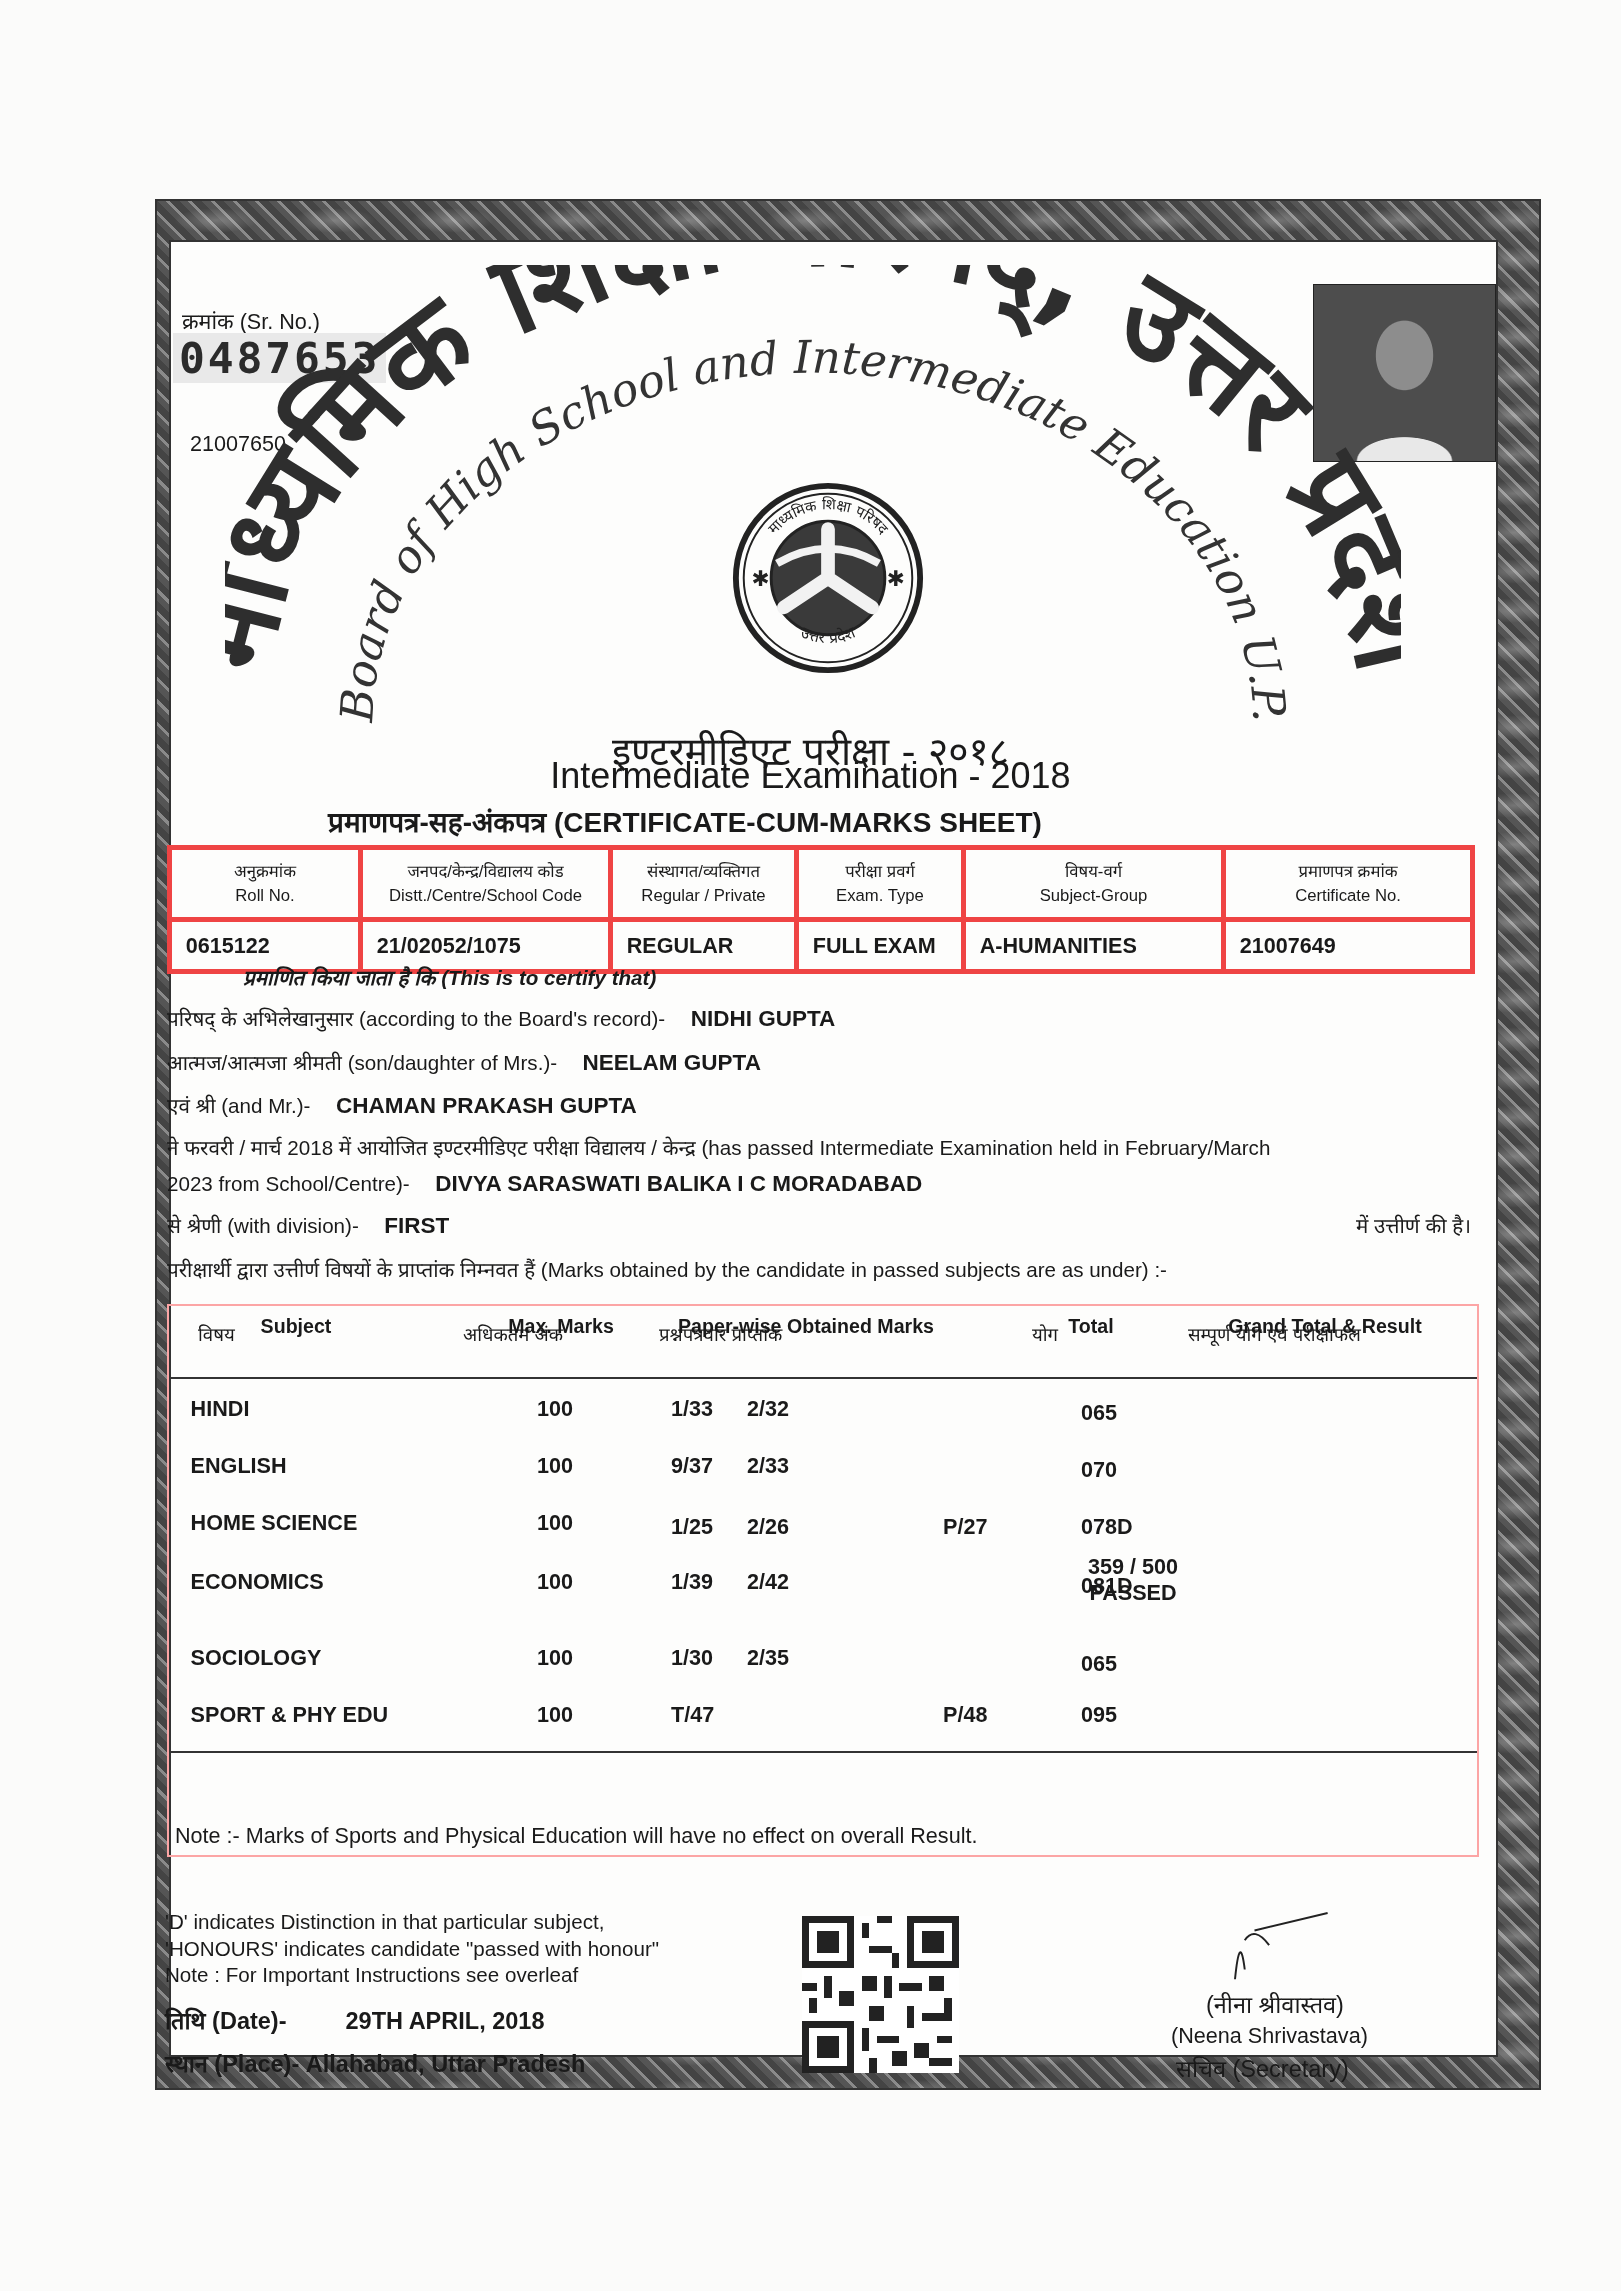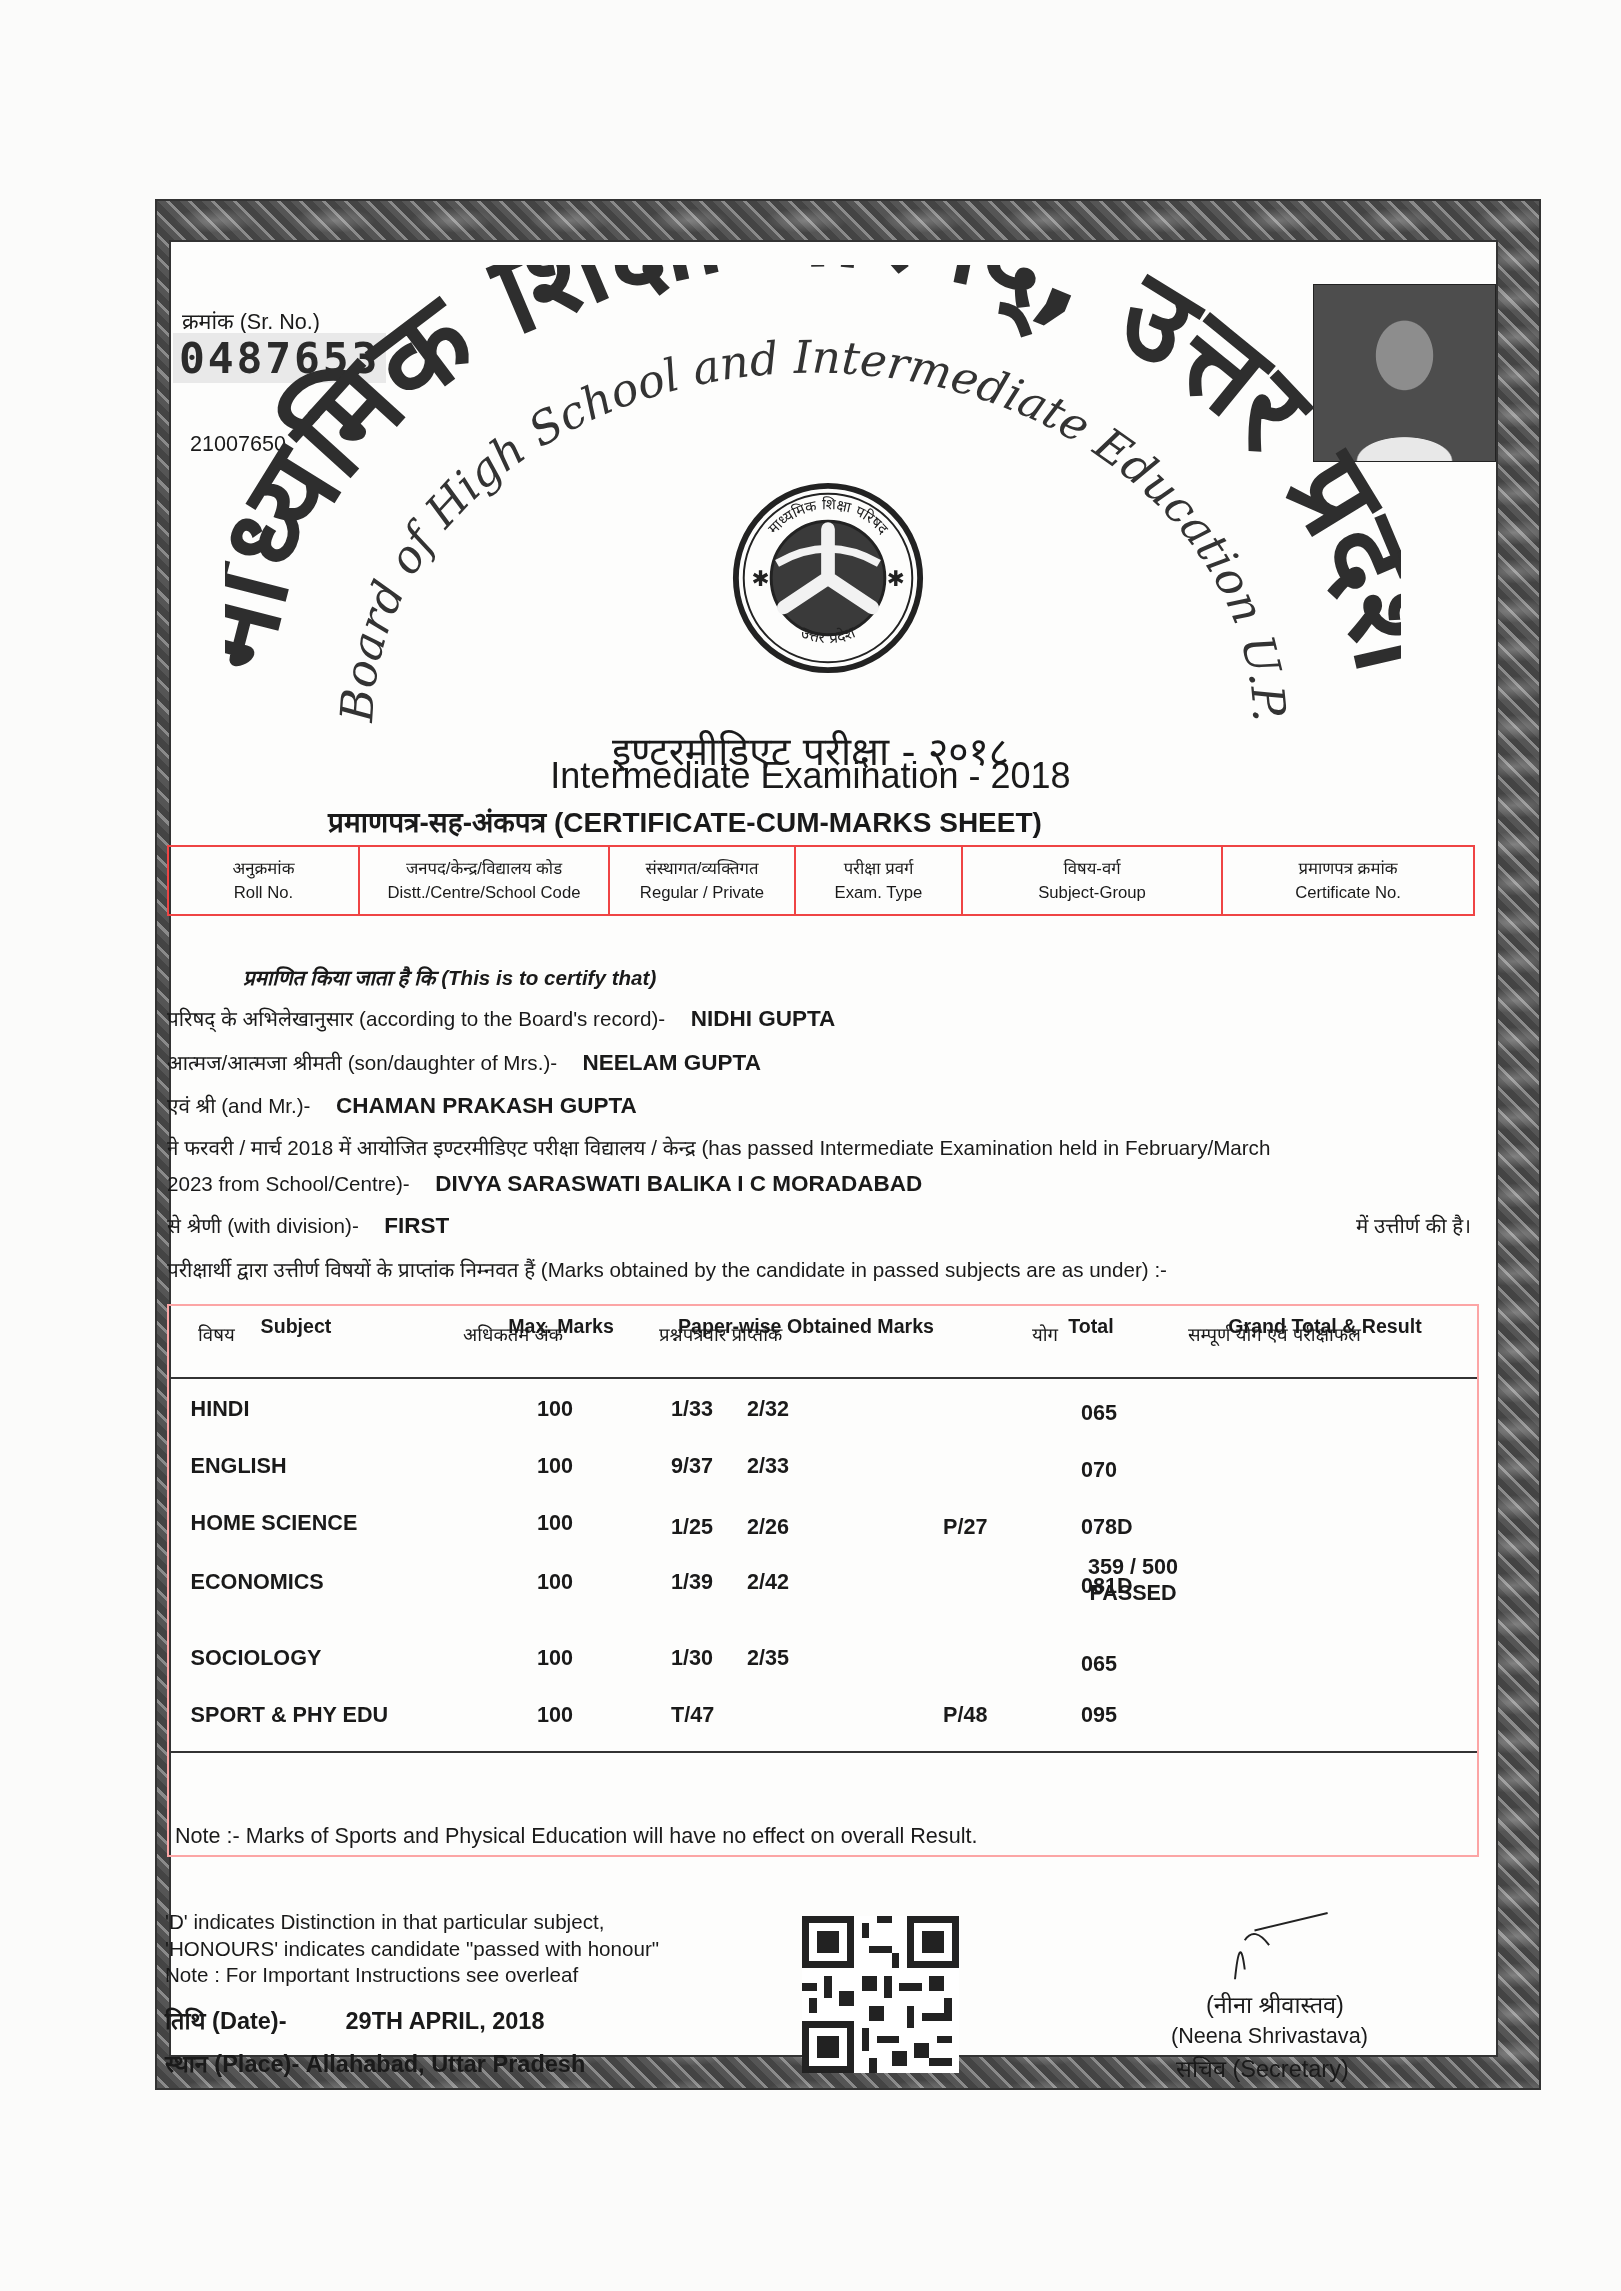--- a/index.html
+++ b/index.html
@@ -35,21 +35,21 @@
            radial-gradient(ellipse 78px 39px at 50% 100%, #e8e8e8 60%, transparent 62%),
            #4d4d4d; border:1px solid #222; }
   .board-hi { left:225px; top:265px; width:1176px; height:470px; }
   .board-hi svg { width:100%; height:100%; }
   .emblem { left:730px; top:480px; width:196px; height:196px; }
   .title-hi { left:0; width:1621px; top:725px; text-align:center; font-size:39px; font-family:"DejaVu Sans", sans-serif; }
   .title-en { left:0; width:1621px; top:750px; text-align:center; font-size:36px; font-weight:normal; margin-top:0; }
   .title-sub { left:328px; top:802px; font-size:28px; font-weight:bold; }
 
   table.info { position:absolute; left:167px; top:845px; width:1308px; border-collapse:collapse; font-size:18.6px; }
-  table.info td { border:2px solid #ef4444; text-align:center; padding:2px 3.9px; }
+  table.info td { border:5px solid #ef4444; text-align:center; padding:2px 3.9px; }
   table.info tr.head td { height:63px; font-size:16.7px; line-height:23.5px; }
   table.info tr.vals td { height:43px; font-size:21.6px; font-weight:bold; text-align:left; padding-left:13.7px; }
 
   .cert-line { left:243px; top:963px; font-size:20.6px; font-style:italic; font-weight:bold; }
   .row { position:absolute; left:167px; font-size:20.6px; }
   .row b { font-size:22.5px; margin-left:25.5px; }
   .r1 { top:1004px; } .r2 { top:1048px; } .r3 { top:1091px; }
   .r4 { top:1133px; width:1308px; white-space:nowrap; font-size:20.6px; }
   .r5 { top:1171px; } .r6 { top:1211px; width:1304px; } .r7 { top:1255px; }
   .r6 .pass { position:absolute; right:0; top:0; }
@@ -153,20 +153,28 @@
           <div>Exam. Type</div>
         </td>
     <td>
           <div>विषय-वर्ग</div>
           <div>Subject-Group</div>
         </td>
     <td>
           <div>प्रमाणपत्र क्रमांक</div>
           <div>Certificate No.</div>
         </td>
+  </tr>
+  <tr class="vals">
+    <td>0615122</td>
+    <td>21/02052/1075</td>
+    <td>REGULAR</td>
+    <td>FULL EXAM</td>
+    <td>A-HUMANITIES</td>
+    <td>21007649</td>
   </tr>
 </tbody>
   </table>
 
 <div class="abs cert-line">प्रमाणित किया जाता है कि (This is to certify that)</div>
 <div class="row r1"><span>परिषद् के अभिलेखानुसार (according to the Board's record)-</span><b>NIDHI GUPTA</b></div>
 <div class="row r2"><span>आत्मज/आत्मजा श्रीमती (son/daughter of Mrs.)-</span><b>NEELAM GUPTA</b></div>
 <div class="row r3"><span>एवं श्री (and Mr.)-</span><b>CHAMAN PRAKASH GUPTA</b></div>
 <div class="row r4">ने फरवरी / मार्च 2018 में आयोजित इण्टरमीडिएट परीक्षा विद्यालय / केन्द्र (has passed Intermediate Examination held in February/March</div>
 <div class="row r5"><span>2023 from School/Centre)-</span><b>DIVYA SARASWATI BALIKA I C MORADABAD</b></div>

